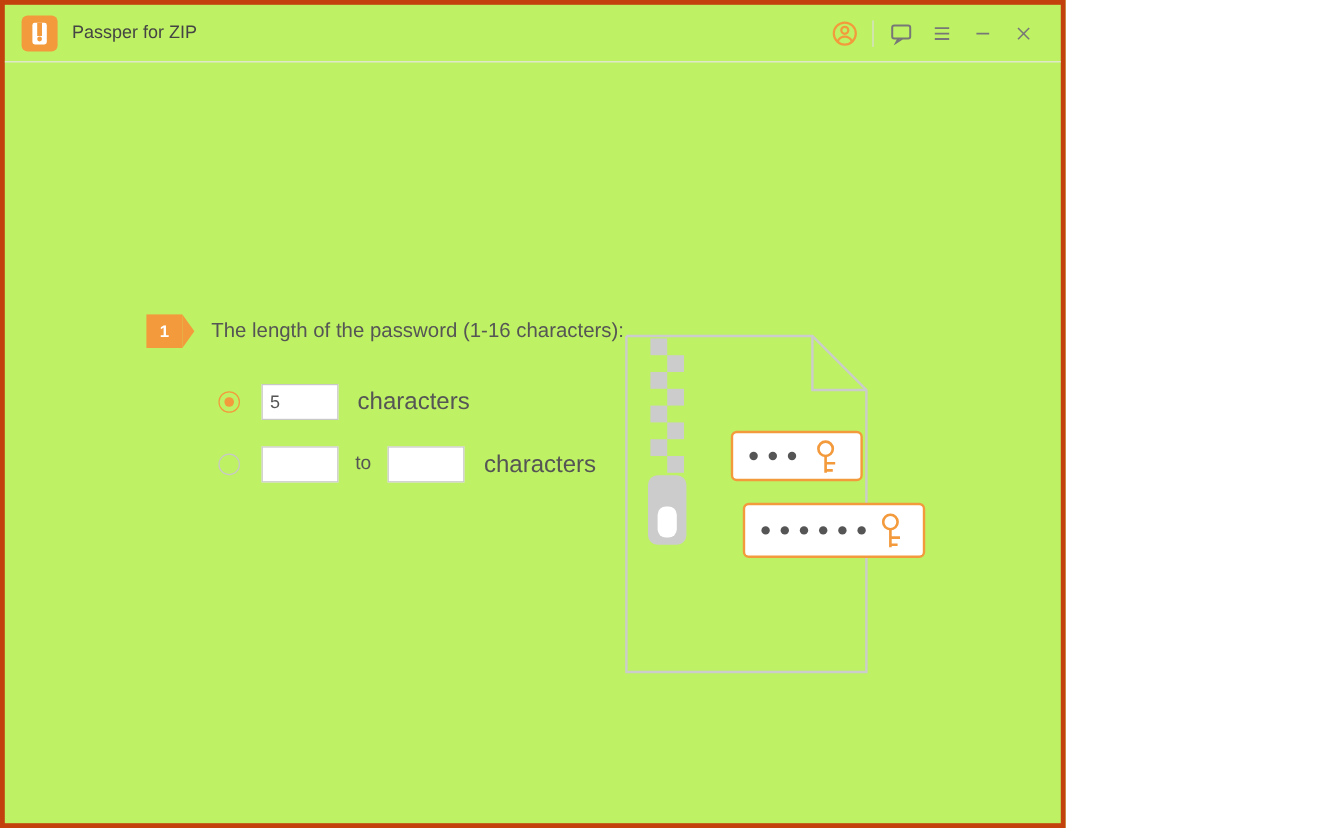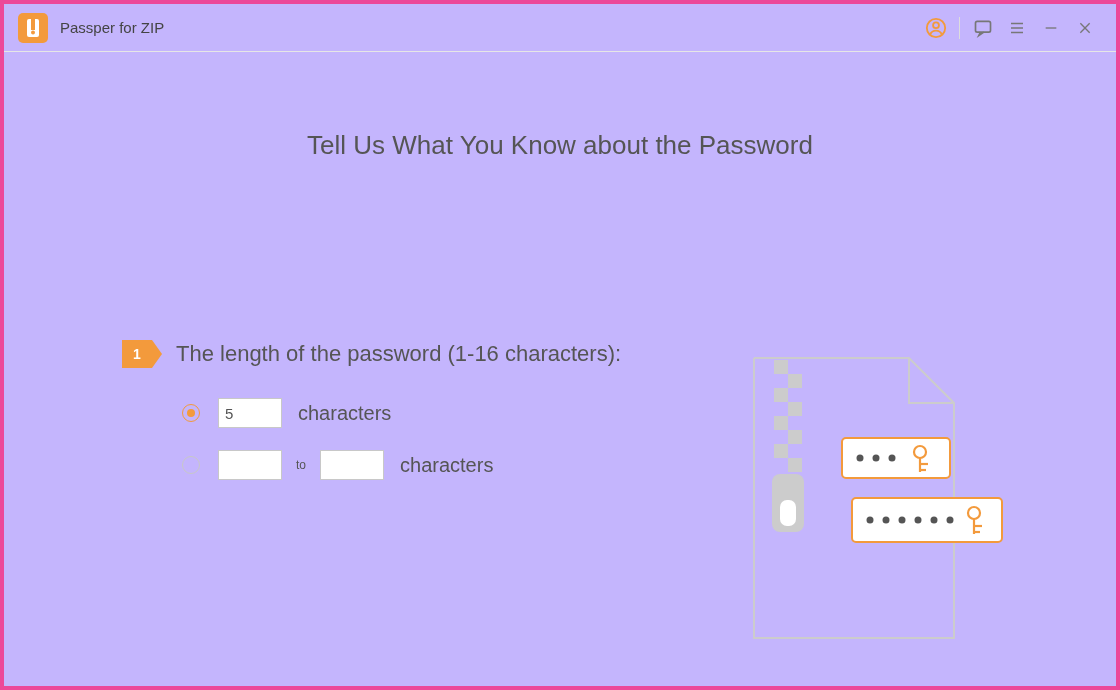--- a/index.html
+++ b/index.html
@@ -1,17 +1,17 @@
 <!DOCTYPE html>
 <html><head>
 <meta charset="utf-8">
 <style>
   * { box-sizing: border-box; margin: 0; padding: 0; }
   html, body { width: 1120px; height: 690px; font-family: "Segoe UI", Arial, sans-serif; }
-  .frame { width: 1120px; height: 690px; border: 4px solid #ec4899; background: #c4b5fd; position: relative; }
+  .frame { width: 888px; height: 690px; border: 4px solid #c2410c; background: #bef264; position: relative; }
   .titlebar {
     height: 48px; border-bottom: 1px solid #e6e6e6;
     display: flex; align-items: center; padding: 0 14px 0 14px;
   }
   .logo {
     width: 30px; height: 30px; border-radius: 5px; background: #f39a3c;
     display: flex; align-items: center; justify-content: center;
   }
   .logo svg { display:block; }
   .app-title { margin-left: 12px; font-size: 15px; color: #444; }
@@ -24,35 +24,35 @@
   .left-col { position:absolute; left:118px; top:210px; width:520px; }
   .step-row { display:flex; align-items:center; }
   .step-tag {
     position:relative; width:30px; height:28px; background:#f39a3c; color:#fff;
     display:flex; align-items:center; justify-content:center; font-size:14px; font-weight:600;
   }
   .step-tag::after {
     content:""; position:absolute; right:-10px; top:0; width:0; height:0;
     border-top:14px solid transparent; border-bottom:14px solid transparent; border-left:10px solid #f39a3c;
   }
-  .step-text { margin-left:24px; font-size:22px; color:#555; }
+  .step-text { margin-left:24px; font-size:17px; color:#555; }
   .opts { margin-left:60px; margin-top:30px; }
   .opt-row { display:flex; align-items:center; margin-bottom:22px; min-height:30px; }
   .radio {
     width:18px; height:18px; border:1.5px solid #c8c8c8; border-radius:50%;
     display:flex; align-items:center; justify-content:center; margin-right:18px; flex-shrink:0;
   }
   .radio.sel { border-color:#f39a3c; }
   .radio.sel::after { content:""; width:8px; height:8px; background:#f39a3c; border-radius:50%; }
   .num-input {
     width:64px; height:30px; border:1px solid #c8c8c8; font-size:15px; color:#555;
     padding:0 6px; outline:none;
   }
   .opt-label { font-size:20px; color:#555; margin-left:16px; }
-  .to-word { font-size:12px; color:#555; margin:0 14px; }
+  .to-word { font-size:16px; color:#555; margin:0 14px; }
   .illus { position:absolute; right:112px; top:218px; }
 </style>
 </head>
 <body>
 <div class="frame">
 
   <div class="titlebar">
     <div class="logo">
       <svg width="18" height="20" viewBox="0 0 18 20">
         <rect x="3" y="1" width="12" height="18" rx="2" fill="#fff"></rect>
@@ -90,21 +90,20 @@
     </div>
     <div class="title-ctrl">
       <svg width="16" height="16" viewBox="0 0 24 24" stroke="#777" stroke-width="2">
         <line x1="5" y1="5" x2="19" y2="19"></line>
           <line x1="19" y1="5" x2="5" y2="19"></line>
       </svg>
     </div>
   </div>
 
   <div class="content">
-    <h1 class="heading">Tell Us What You Know about the Password</h1>
 
     <div class="left-col">
       <div class="step-row">
         <div class="step-tag">1</div>
         <div class="step-text">The length of the password (1-16 characters):</div>
       </div>
       <div class="opts">
         <div class="opt-row">
           <div class="radio sel"></div>
           <input class="num-input" value="5" style="">

